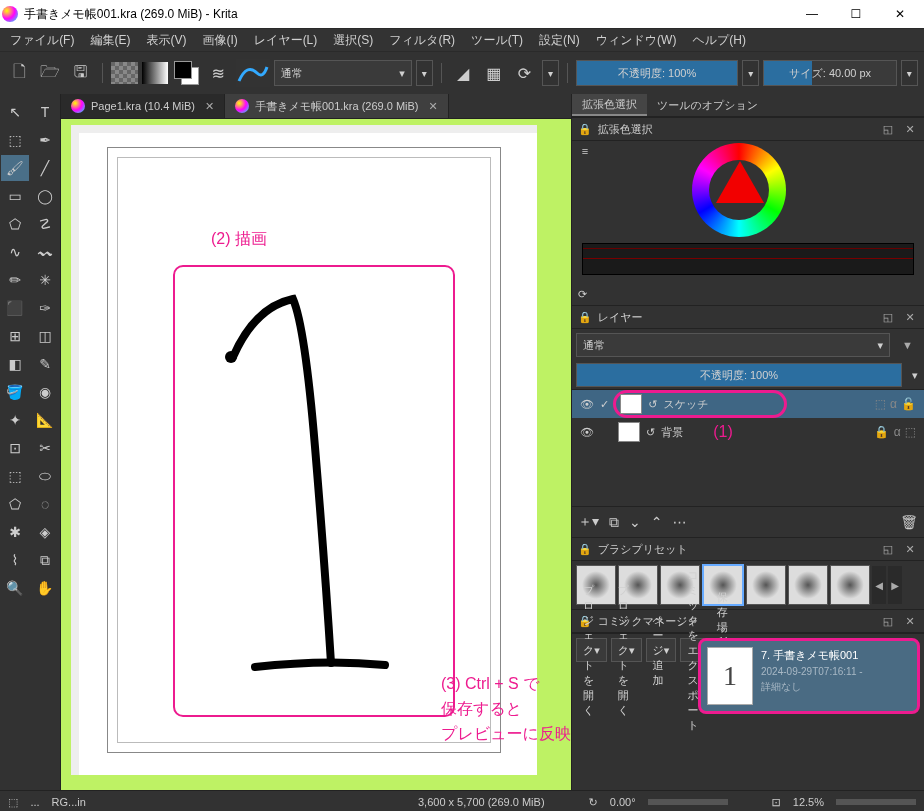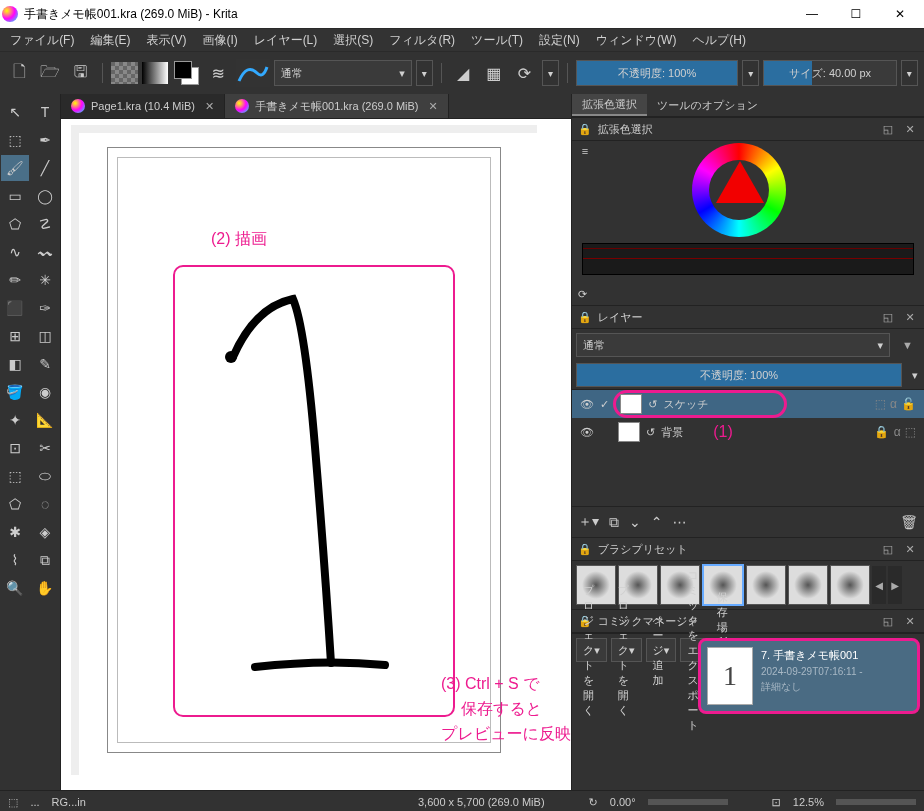--- a/index.html
+++ b/index.html
@@ -28,21 +28,21 @@
 .toolbox{width:60px;background:#323232;border-right:1px solid #222;padding-top:4px}
 .toolbox .row{display:flex}
 .tool{width:28px;height:26px;margin:1px;display:flex;align-items:center;justify-content:center;color:#ccc;font-size:14px}
 .tool.active{background:#4a6f88}
 .center{flex:1;display:flex;flex-direction:column;background:#323232}
 .tabs{height:24px;display:flex;background:#323232;border-bottom:1px solid #222}
 .tab{display:flex;align-items:center;gap:6px;padding:0 10px;font-size:11px;color:#ccc;background:#2a2a2a;border-right:1px solid #222}
 .tab.active{background:#3f3f3f}
 .tab .icon{width:14px;height:14px;background:radial-gradient(circle at 30% 30%,#ff0,#f0f 50%,#0ff);border-radius:50%}
 .tab .x{margin-left:4px;color:#aaa}
-.canvas-area{flex:1;position:relative;background:#ffffff;overflow:hidden}
+.canvas-area{flex:1;position:relative;background:#bef264;overflow:hidden}
 .paper{position:absolute;left:10px;top:6px;width:466px;height:650px;background:#fff}
 .ruler-v{position:absolute;left:0;top:0;bottom:0;width:8px;background:#eee}
 .ruler-h{position:absolute;left:0;top:0;right:0;height:8px;background:#eee}
 .inner{position:absolute;left:36px;top:22px;right:36px;bottom:22px;border:1px solid #888}
 .inner2{position:absolute;left:46px;top:32px;right:46px;bottom:32px;border:1px solid #bbb}
 .frame{position:absolute;left:102px;top:140px;width:278px;height:448px;border:2px solid #ed1b8f;border-radius:10px}
 .ann{position:absolute;color:#ed1b8f;font-size:16px;font-weight:500}
 .right{width:352px;background:#323232;display:flex;flex-direction:column;border-left:1px solid #222}
 .dock-tabs{height:22px;display:flex;border-bottom:1px solid #222}
 .dock-tab{padding:0 10px;display:flex;align-items:center;font-size:11px;color:#ccc}
@@ -249,21 +249,21 @@
         <div class="frame">
           <svg viewBox="0 0 278 448" style="width:100%;height:100%">
             <path d="M58 90 Q80 40 118 32 Q130 60 140 180 Q150 300 156 396" stroke="#000" stroke-width="8" fill="none" stroke-linecap="round"></path>
             <circle cx="56" cy="90" r="6" fill="#000"></circle>
             <path d="M80 400 Q150 392 210 398" stroke="#000" stroke-width="8" fill="none" stroke-linecap="round"></path>
           </svg>
         </div>
       </div>
       <div class="ann" style="left:150px;top:110px">(2) 描画</div>
       <div class="ann" style="left:380px;top:555px">(3) Ctrl + S で</div>
-      <div class="ann" style="left:400px;top:580px">保存すると</div>
+      <div class="ann" style="left:380px;top:580px">保存すると</div>
       <div class="ann" style="left:380px;top:605px;width:280px">プレビューに反映されました。</div>
     </div>
   </div>
 
   <div class="right">
     <div class="dock-tabs">
       <div class="dock-tab active">拡張色選択</div>
       <div class="dock-tab">ツールのオプション</div>
     </div>
     <div class="dock-head">

